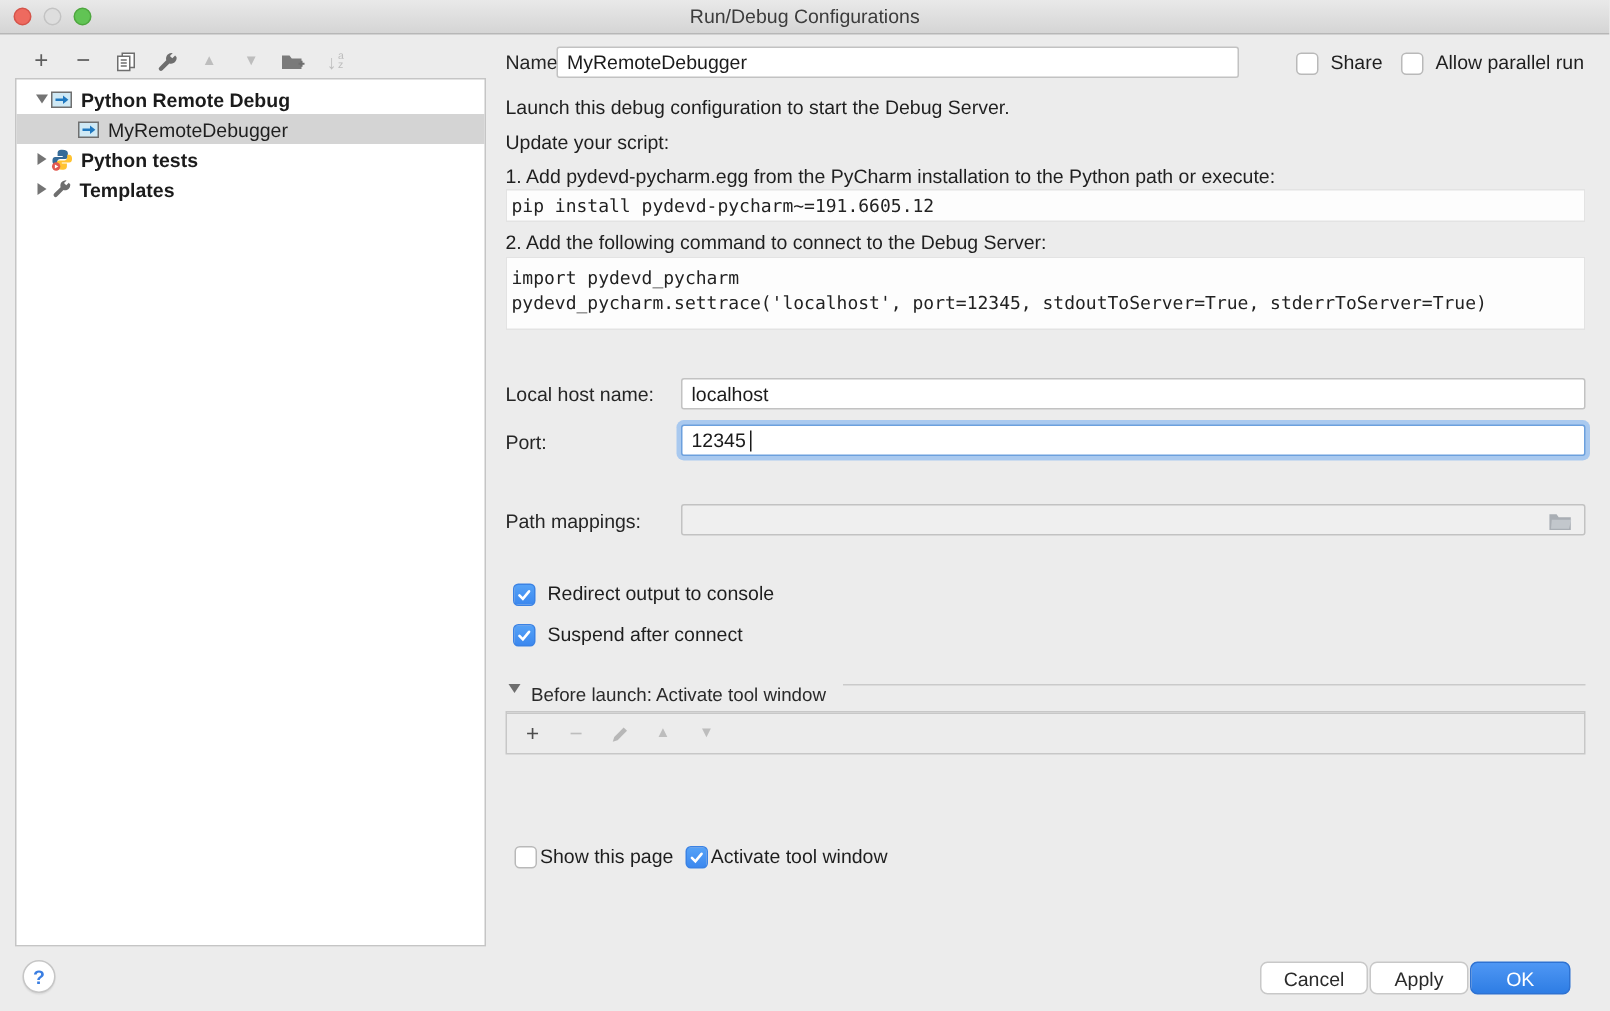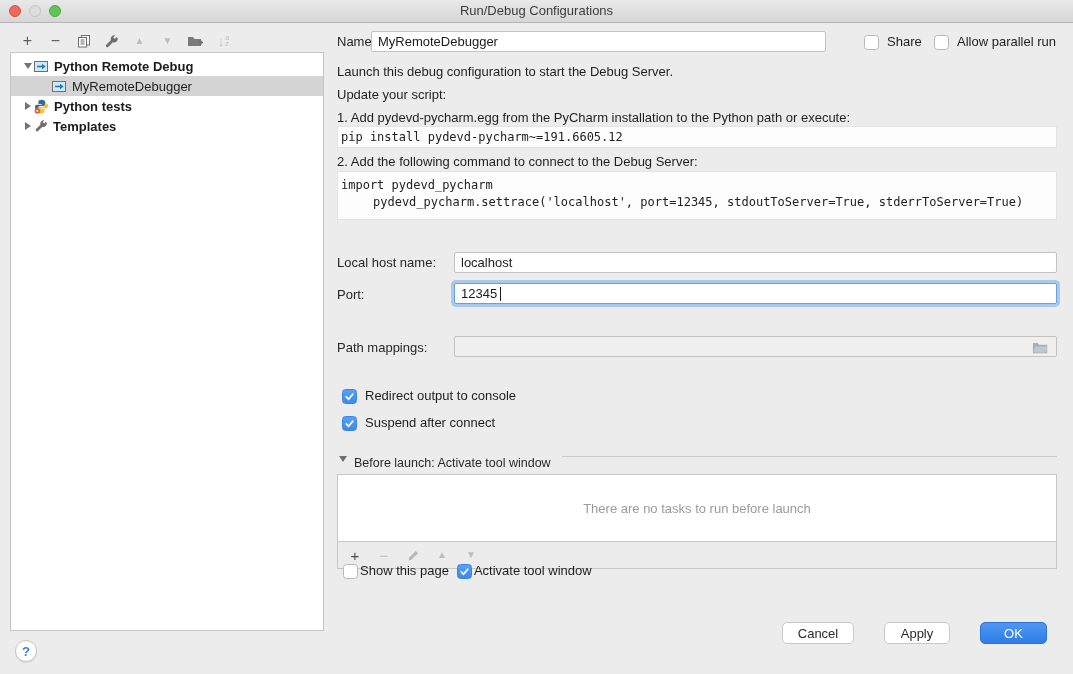--- a/index.html
+++ b/index.html
@@ -65,21 +65,21 @@
   .tasksbox{position:absolute;left:337px;right:16px;top:474px;border:1px solid #c7c7c7;box-sizing:border-box;}
   .tasksempty{height:66px;background:#fff;display:flex;align-items:center;justify-content:center;
     color:#9b9b9b;}
   .taskbar{height:26px;background:#ececec;border-top:1px solid #c7c7c7;display:flex;align-items:center;
     padding-left:9px;gap:13px;}
   .taskbar .tbtn{width:16px;height:16px;font-size:15px;}
   .taskbar .plus{color:#4c4c4c;}
   .taskbar .tri{font-size:10px;}
 
   
-  .footbtns{position:absolute;right:26px;top:622px;display:flex;gap:30px;}
+  .footbtns{position:absolute;right:26px;top:641px;display:flex;gap:1px;}
   .btn{height:22px;border:1px solid #c8c8c8;border-radius:5px;background:#fff;
     display:flex;align-items:center;justify-content:center;font-size:13px;color:#2a2a2a;box-sizing:border-box;}
   .btn.ok{background:linear-gradient(#4f97f4,#2e7de4);border-color:#2e72d2;color:#fff;}
   .helpbtn{position:absolute;left:15px;top:640px;width:22px;height:22px;border-radius:50%;
     background:#fff;border:1px solid #c6c6c6;box-sizing:border-box;display:flex;align-items:center;
     justify-content:center;color:#3a7ee2;font-weight:bold;font-size:13px;box-shadow:0 1px 1px rgba(0,0,0,0.08);}
 </style>
 </head>
 <body>
 
@@ -180,21 +180,21 @@
   <span class="clabel">Allow parallel run</span>
 </div>
 
 <div class="abs txt" style="left:337px;top:64px;">Launch this debug configuration to start the Debug Server.</div>
 <div class="abs txt" style="left:337px;top:87px;">Update your script:</div>
 <div class="abs txt" style="left:337px;top:110px;">1. Add pydevd-pycharm.egg from the PyCharm installation to the Python path or execute:</div>
 <div class="abs whitebar mono" style="left:337px;right:16px;top:126px;height:22px;line-height:20px;padding:0 3px;">pip install pydevd-pycharm~=191.6605.12</div>
 <div class="abs txt" style="left:337px;top:154px;">2. Add the following command to connect to the Debug Server:</div>
 <div class="abs whitebar" style="left:337px;right:16px;top:171px;height:49px;padding:5px 3px;box-sizing:border-box;">
   <div class="mono" style="line-height:17px;">import pydevd_pycharm</div>
-  <div class="mono" style="line-height:17px;margin-left:32px;">pydevd_pycharm.settrace('localhost', port=12345, stdoutToServer=True, stderrToServer=True)</div>
+  <div class="mono" style="line-height:17px;">pydevd_pycharm.settrace('localhost', port=12345, stdoutToServer=True, stderrToServer=True)</div>
 </div>
 
 <div class="abs flabel" style="left:337px;top:252px;">Local host name:</div>
 <input class="field" style="left: 454px; top: 252px; width: 603px;" value="localhost">
 
 <div class="abs flabel" style="left:337px;top:284px;">Port:</div>
 <div class="portwrap">
   <input class="field" value="12345" style="">
   <span class="caret"></span>
 </div>
@@ -226,21 +226,20 @@
   <span class="clabel">Suspend after connect</span>
 </div>
 
 <div class="blheader">
   <span class="tri-down" style="border-top-color:#6e6e6e;"></span>
   <span style="font-size:12.5px;color:#2a2a2a;">Before launch: Activate tool window</span>
   <span class="line"></span>
 </div>
 
 <div class="tasksbox">
-  <div class="tasksempty">There are no tasks to run before launch</div>
   <div class="taskbar">
     <div class="tbtn plus">+</div>
     <div class="tbtn dis">−</div>
     <div class="tbtn dis">
       <svg width="13" height="13" viewBox="0 0 13 13">
         <path d="M1.5 11.5l1-3.2 6.3-6.3 2.2 2.2-6.3 6.3z" fill="#b7b7b7"></path>
       </svg>
     </div>
     <div class="tbtn dis tri">▲</div>
     <div class="tbtn dis tri">▼</div>

